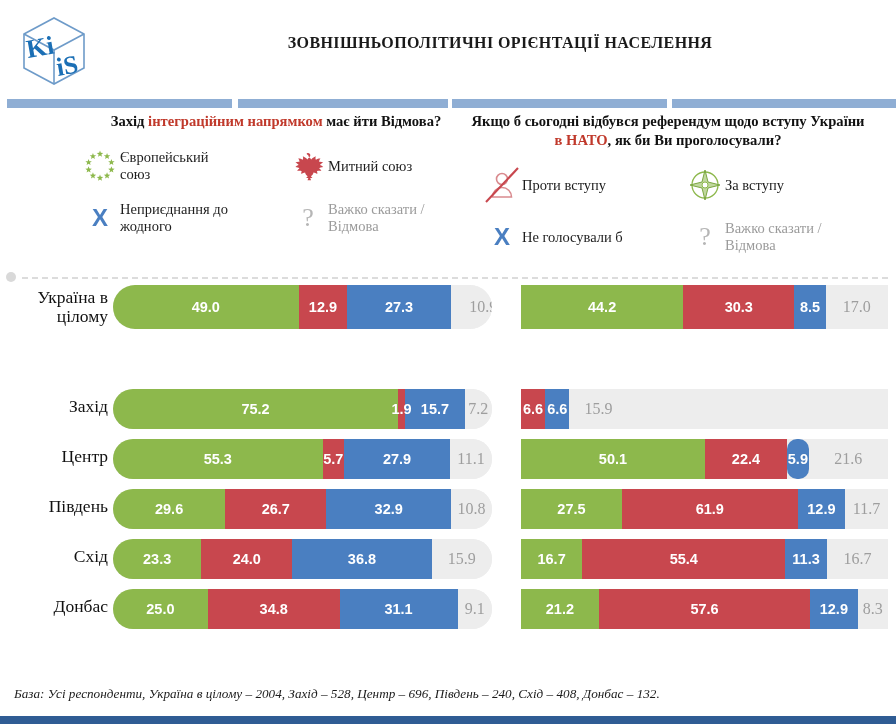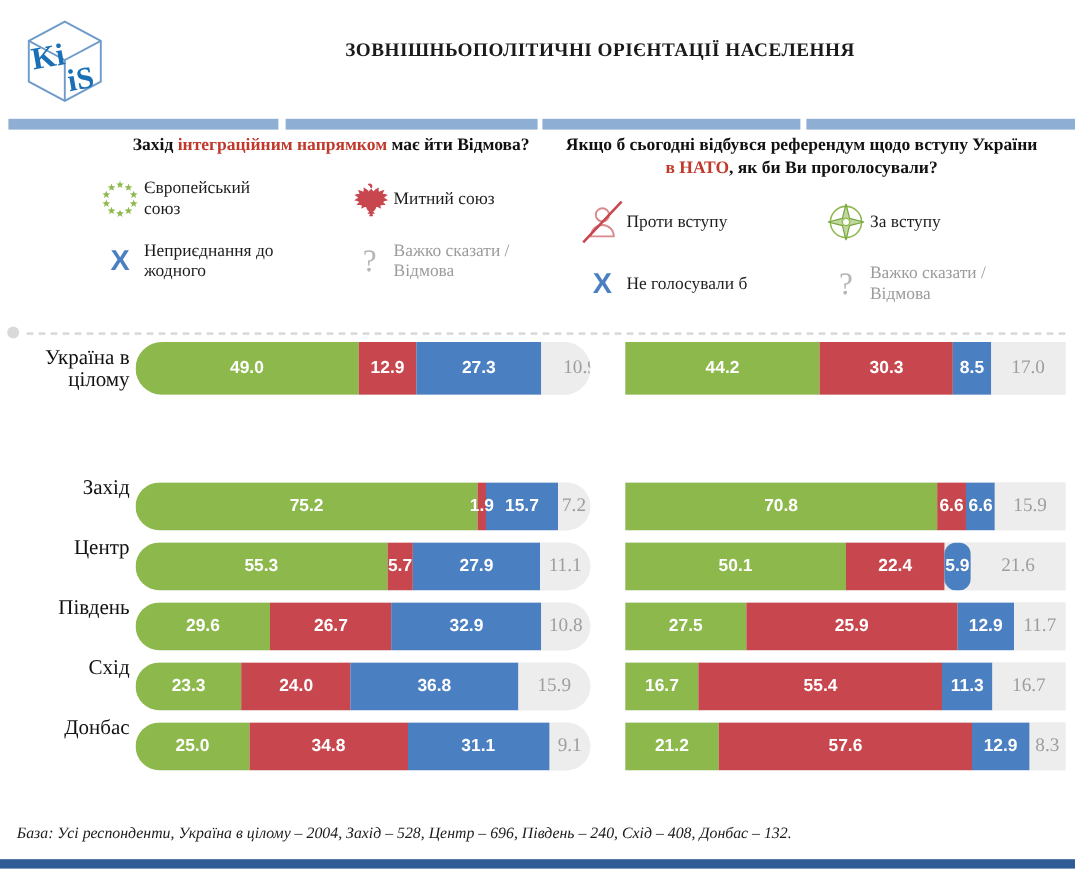--- a/index.html
+++ b/index.html
@@ -120,21 +120,21 @@
     position: absolute;
     height: 44px;
     background: #EDEDED;
     display: flex;
     overflow: hidden;
   }
   .row.region .track { height: 40px; }
   .track.left  { left: 113px; width: 379px; border-radius: 22px; }
   .track.right { left: 521px; width: 367px; }
   .row.total .track { top: 3px; }
-  .row.region .track { top: 18px; }
+  .row.region .track { top: 5px; }
 
   .seg {
     position: relative;
     display: flex; align-items: center; justify-content: center;
     font-family: "Liberation Sans", sans-serif;
     font-weight: bold;
     font-size: 14.5px;
     color: #ffffff;
     overflow: visible;
     white-space: nowrap;
@@ -325,23 +325,20 @@
           <span class="val">1.9</span>
         </div>
         <div class="seg blue" style="width: 15.7%;">
           <span class="val">15.7</span>
         </div>
         <div class="seg gray tight" style="width: 7.2%;">
           <span class="val">7.2</span>
         </div>
       </div>
       <div class="track right">
-        <div class="seg green" style="width: 70.8%;">
-          <span class="val">70.8</span>
-        </div>
         <div class="seg red tight" style="width: 6.6%;">
           <span class="val">6.6</span>
         </div>
         <div class="seg blue tight" style="width: 6.6%;">
           <span class="val">6.6</span>
         </div>
         <div class="seg gray" style="width: 15.9%;">
           <span class="val">15.9</span>
         </div>
       </div>
@@ -391,21 +388,21 @@
         </div>
         <div class="seg gray" style="width: 10.8%;">
           <span class="val">10.8</span>
         </div>
       </div>
       <div class="track right">
         <div class="seg green" style="width: 27.5%;">
           <span class="val">27.5</span>
         </div>
         <div class="seg red" style="width: 47.9%;">
-          <span class="val">25.9</span>
+          <span class="val">61.9</span>
         </div>
         <div class="seg blue" style="width: 12.9%;">
           <span class="val">12.9</span>
         </div>
         <div class="seg gray" style="width: 11.7%;">
           <span class="val">11.7</span>
         </div>
       </div>
     </div>
     <div class="row region">

